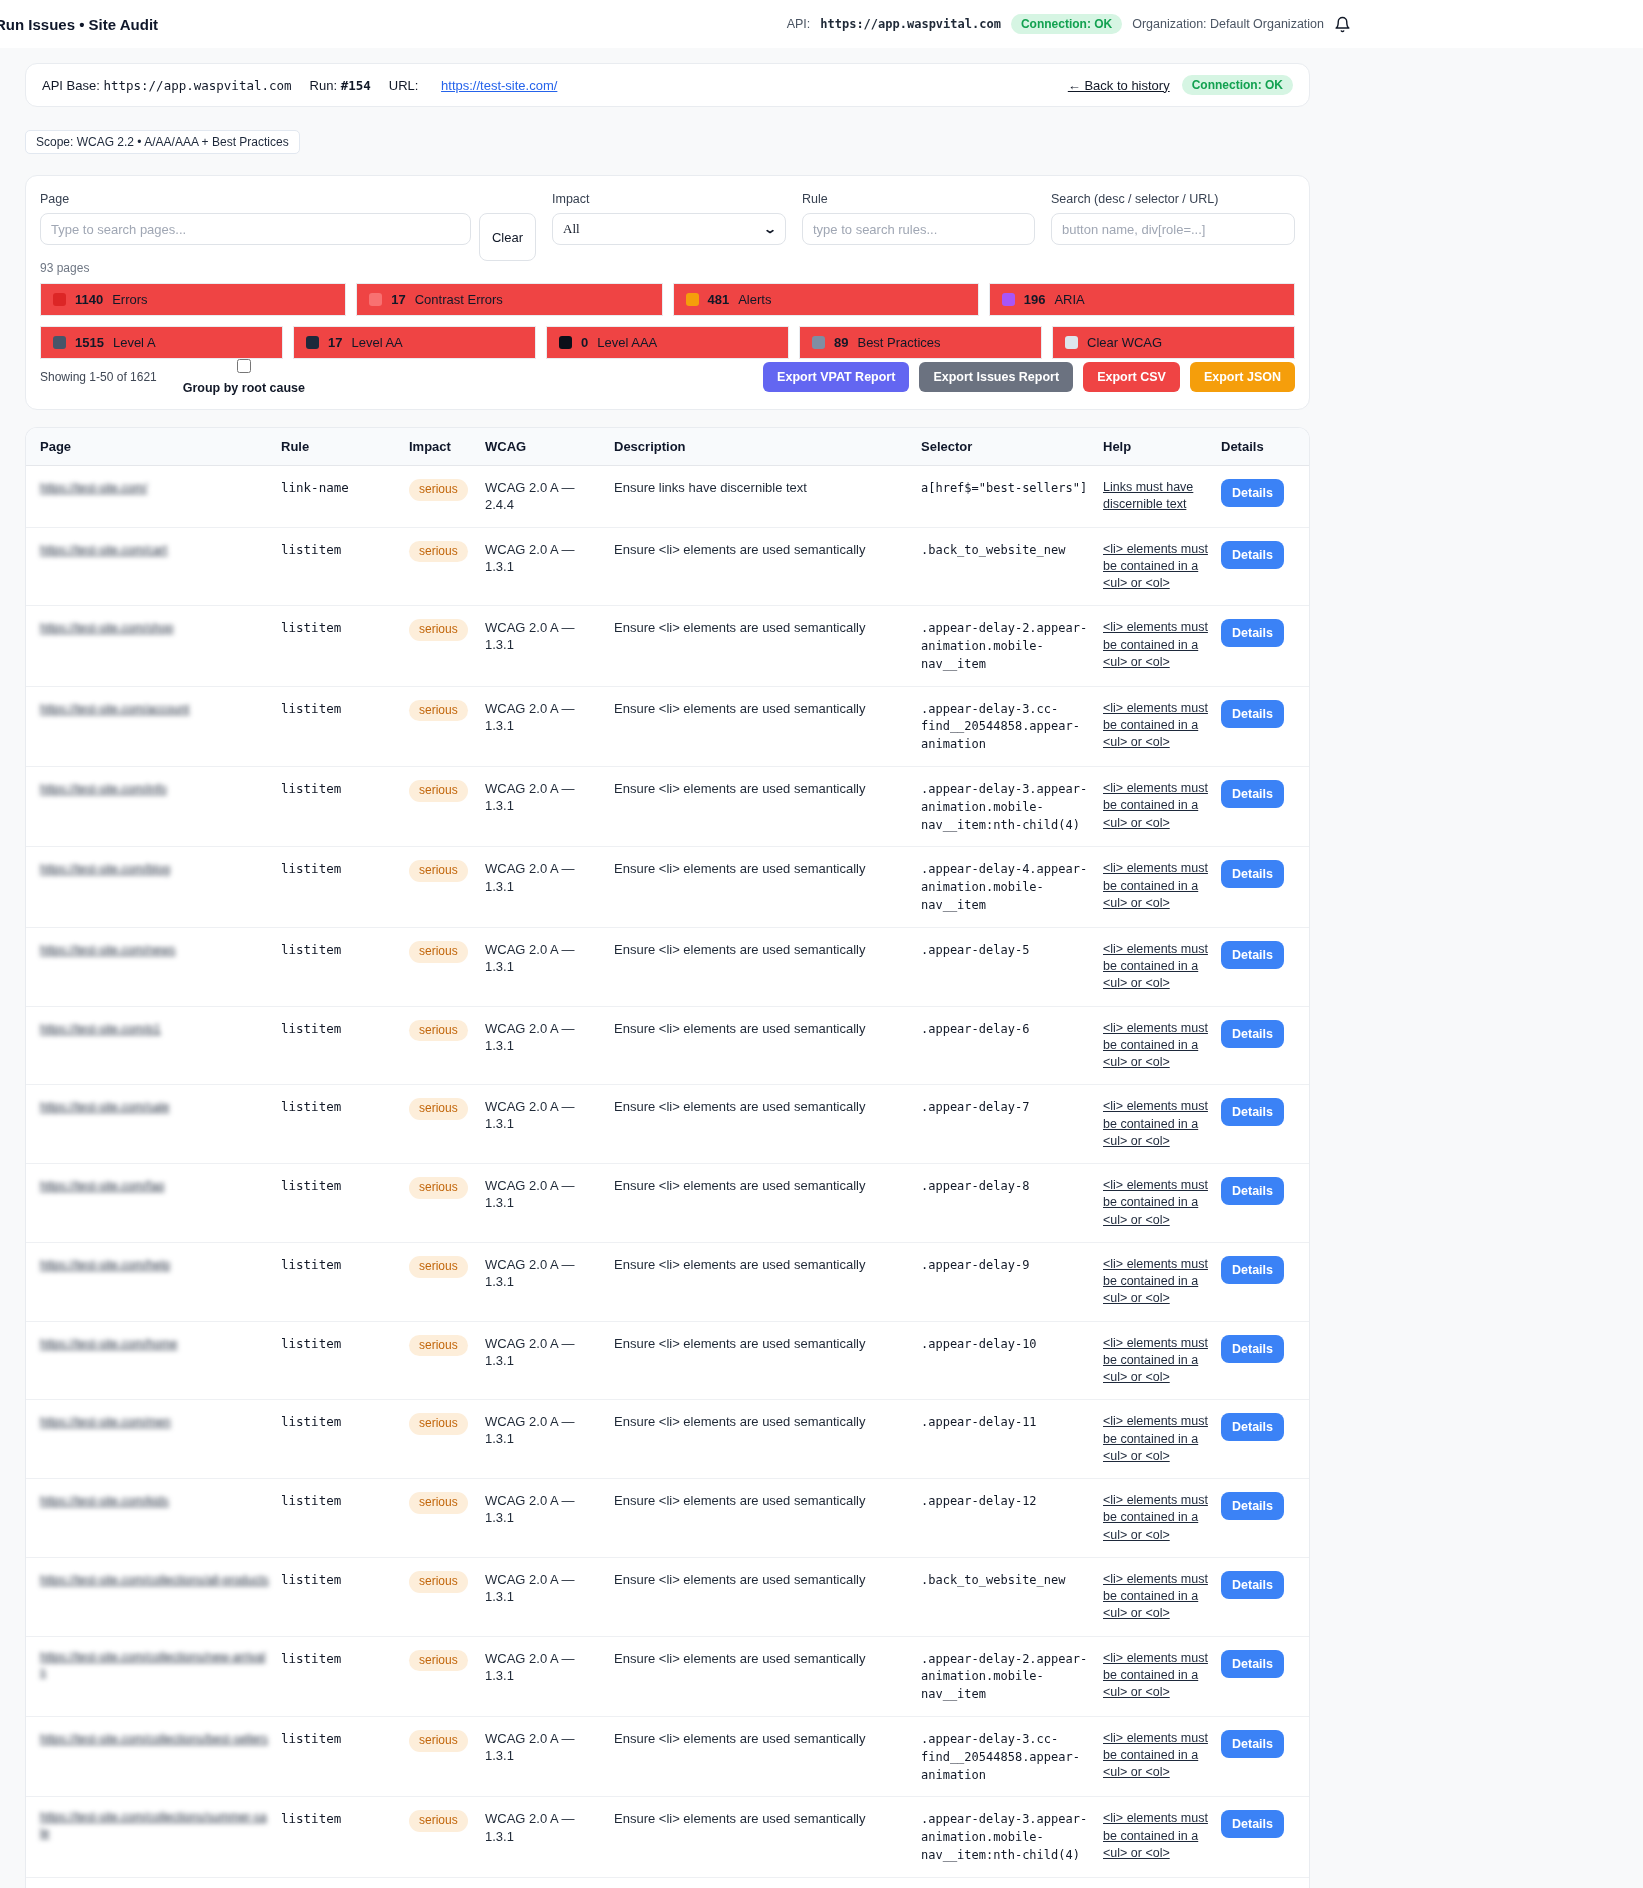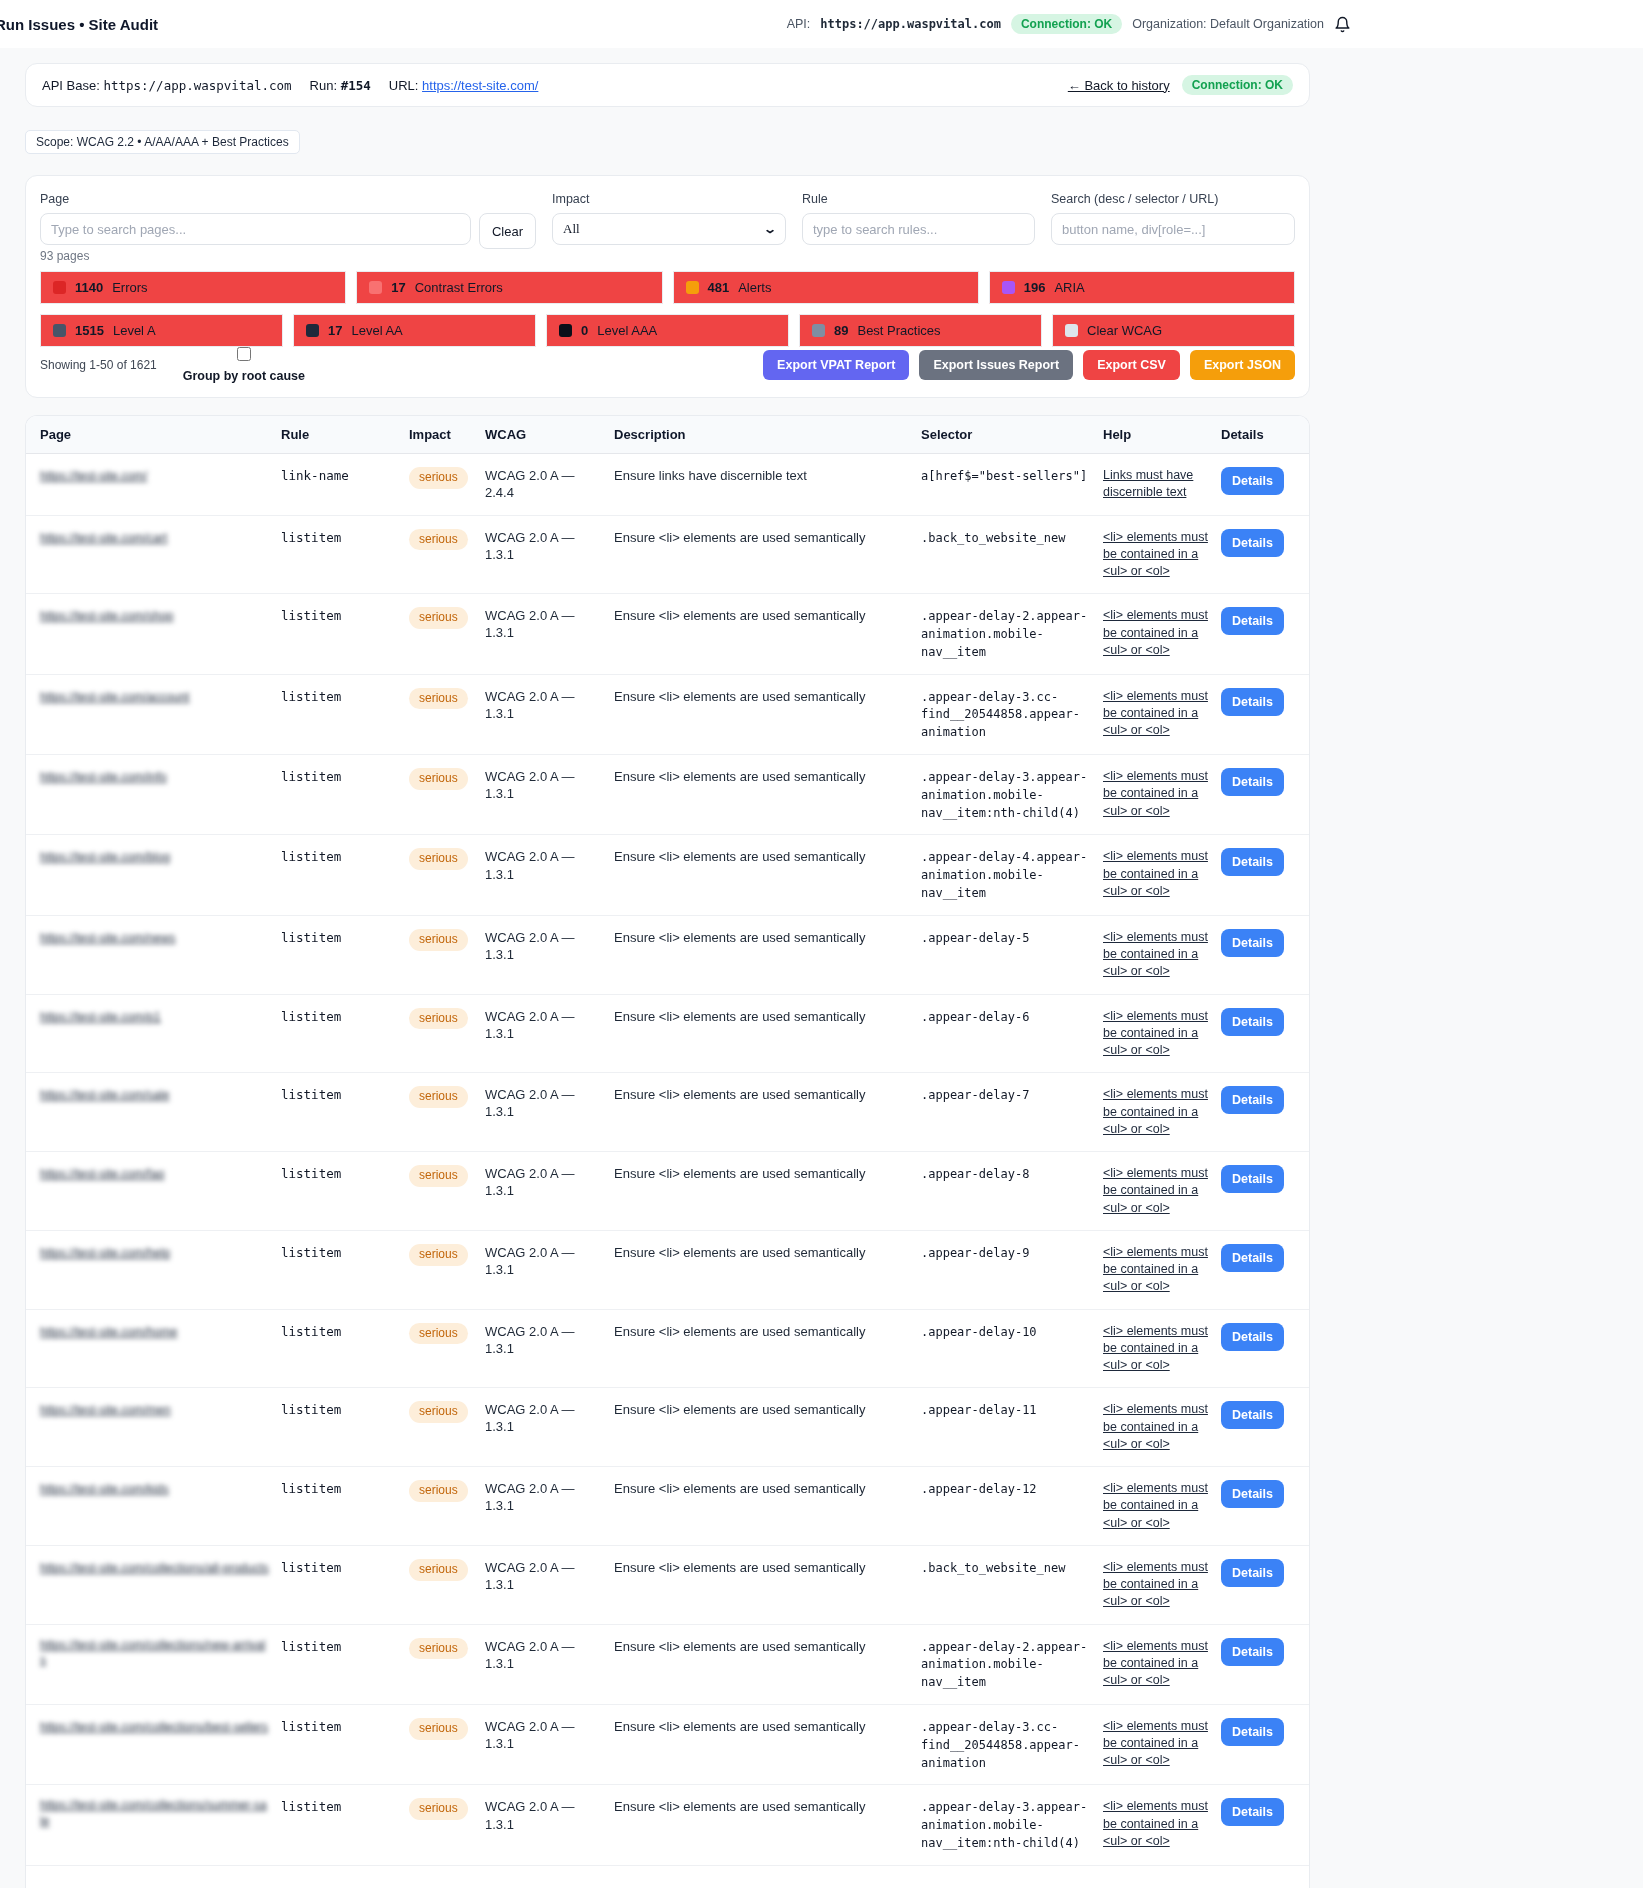--- a/index.html
+++ b/index.html
@@ -35,21 +35,21 @@
 
   
   .run-bar{
     margin-top:15px; height:44px; padding:0 16px;
     display:flex; align-items:center; justify-content:space-between;
   }
   .run-bar-left{ display:flex; align-items:center; gap:18px; font-size:13px; color:#111827; white-space:nowrap; }
   .run-bar-left .lbl{ color:#111827; }
   .run-bar-left .mono{ font-size:12.5px; }
   .run-num{ font-weight:700; }
-  .url-link{ color:#2563eb; text-decoration:underline; cursor:pointer; }
+  .url-link{ color:#2563eb; text-decoration:underline; cursor:pointer;margin-left:19px; }
   .run-bar-right{ display:flex; align-items:center; gap:12px; white-space:nowrap; }
   .back-link{ color:#111827; text-decoration:underline; font-size:13px; cursor:pointer; }
 
   
   .scope-chip{
     display:inline-block; margin-top:23px;
     background:#ffffff; border:1px solid #e2e8f0; border-radius:5px;
     padding:4px 10px; font-size:12px; color:#1e293b;
   }
 
@@ -59,21 +59,21 @@
   .f-group label{ display:block; font-size:12.5px; color:#374151; margin-bottom:7px; }
   .f-page{ flex:1; }
   .f-page-inner{ display:flex; gap:8px; }
   .input{
     height:32px; width:100%; border:1px solid #dfe3e8; border-radius:8px;
     padding:0 10px; font-size:13px; color:#111827; background:#fff; outline:none;
     font-family:"Liberation Sans","DejaVu Sans",sans-serif;
   }
   .input::placeholder{ color:#a0a7b4; }
   .btn-clear{
-    height:36px; padding:8px 12px; background:#fff; border:1px solid #dfe3e8;
+    height:48px; padding:8px 12px; background:#fff; border:1px solid #dfe3e8;
     border-radius:8px; font-size:13px; color:#111827; cursor:pointer; flex:none;
   }
   .f-impact{ width:234px; flex:none; }
   .select{
     height:32px; border:1px solid #dfe3e8; border-radius:8px; background:#fff;
     display:flex; align-items:center; justify-content:space-between; padding:0 10px;
     font-size:13px; cursor:pointer;font-family:Liberation Serif, serif;
   }
   .chev{ font-weight:700; color:#111827; font-size:12px; transform:scaleX(1.4); }
   .f-rule{ width:233px; flex:none; }

